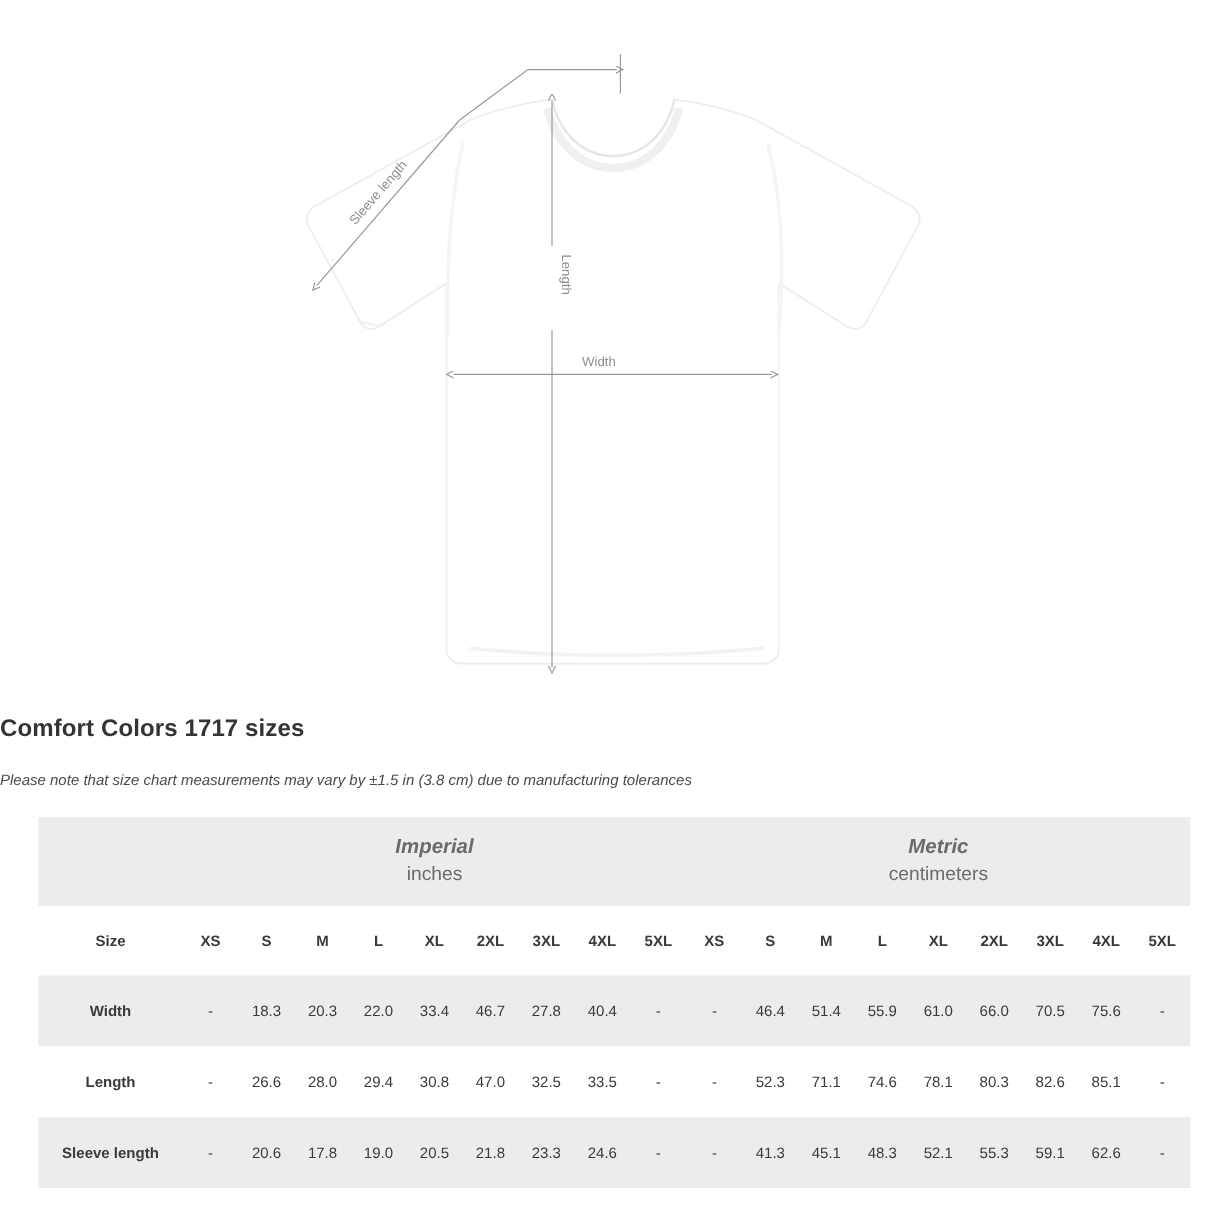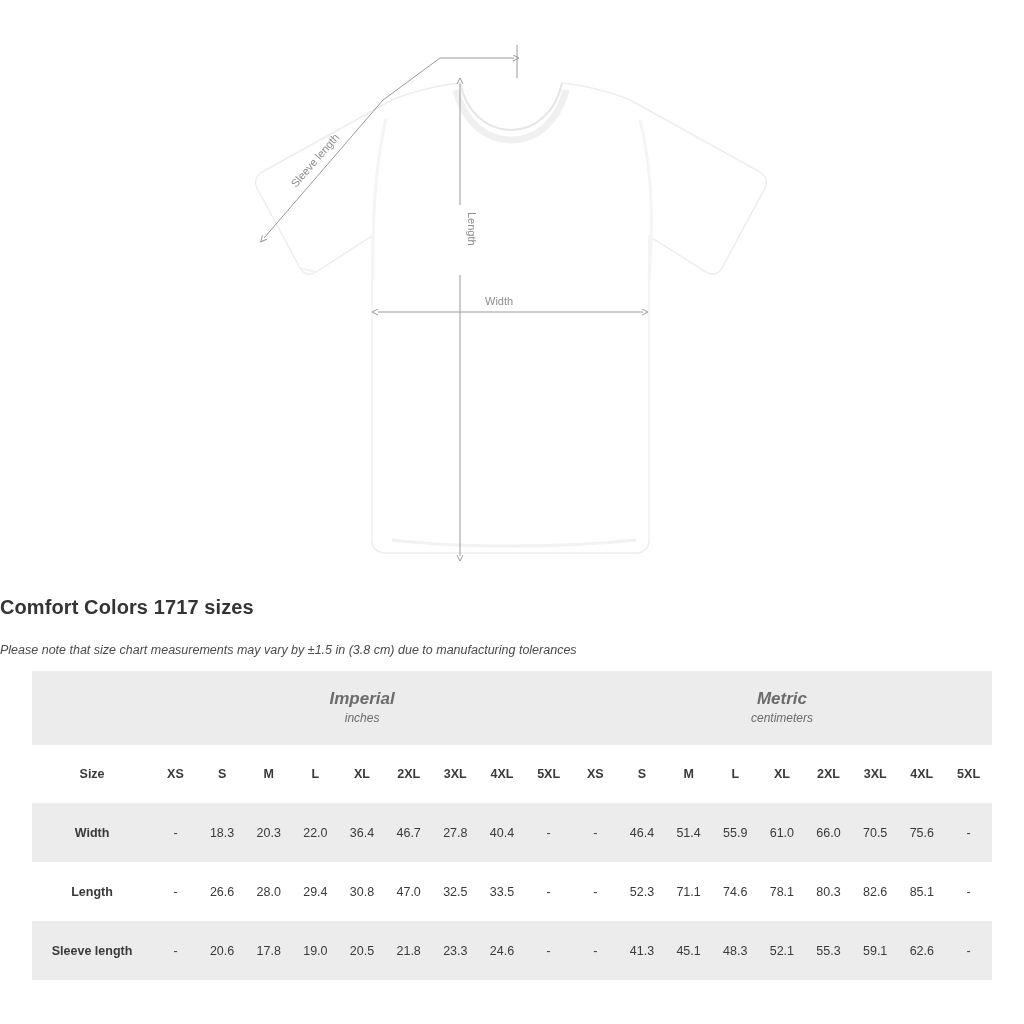--- a/index.html
+++ b/index.html
@@ -43,21 +43,21 @@
   }
   .chart-note {
     font-size: 12.5px;
     font-style: italic;
     color: #4a4a4a;
     margin: 24px 0 0 0;
   }
 
   
   .table-wrap {
-    margin: 14px 32px 0 32px;
+    margin: 24px 32px 0 32px;
   }
   table.size-chart {
     border-collapse: collapse;
     width: 960px;
     table-layout: fixed;
   }
   table.size-chart td,
   table.size-chart th {
     border: none;
     text-align: center;
@@ -72,22 +72,21 @@
     height: 74px;
   }
   .unit-name {
     font-size: 17px;
     font-weight: bold;
     font-style: italic;
     color: #6b6b6b;
     line-height: 1.25;
   }
   .unit-sub {
-    font-size: 12px;
-    font-style: italic;
+    font-size: 16px;
     color: #6b6b6b;
     line-height: 1.6;
   }
   
   tr.size-row td {
     background: #ffffff;
     height: 58px;
     font-weight: bold;
     font-size: 12.5px;
     color: #3a3a3a;
@@ -258,21 +257,21 @@
           <td>4XL</td>
           <td>5XL</td>
         </tr>
 
         <tr class="data-row shaded">
           <td class="row-label">Width</td>
           <td class="val">-</td>
           <td class="val">18.3</td>
           <td class="val">20.3</td>
           <td class="val">22.0</td>
-          <td class="val">36.4</td>
+          <td class="val">33.4</td>
           <td class="val">46.7</td>
           <td class="val">27.8</td>
           <td class="val">40.4</td>
           <td class="val">-</td>
           <td class="val">-</td>
           <td class="val">46.4</td>
           <td class="val">51.4</td>
           <td class="val">55.9</td>
           <td class="val">61.0</td>
           <td class="val">66.0</td>

